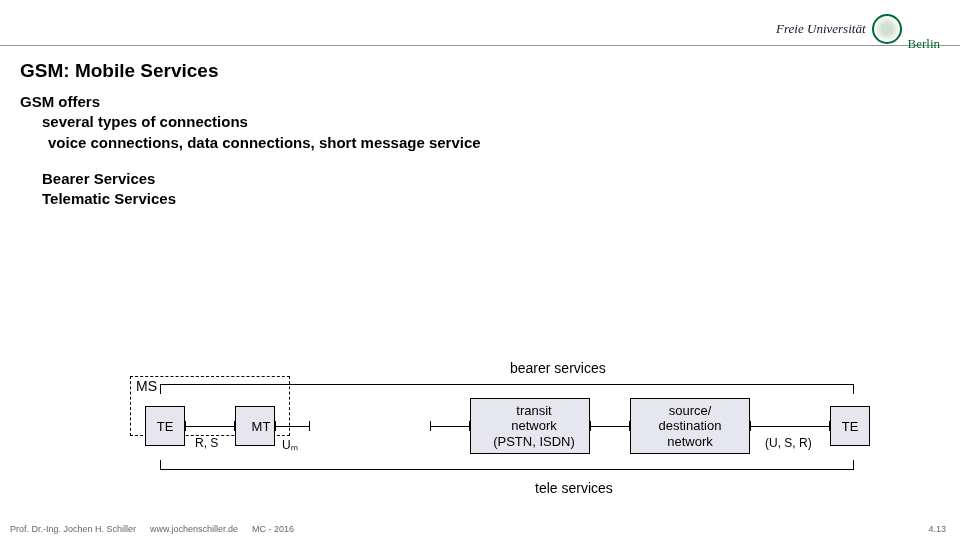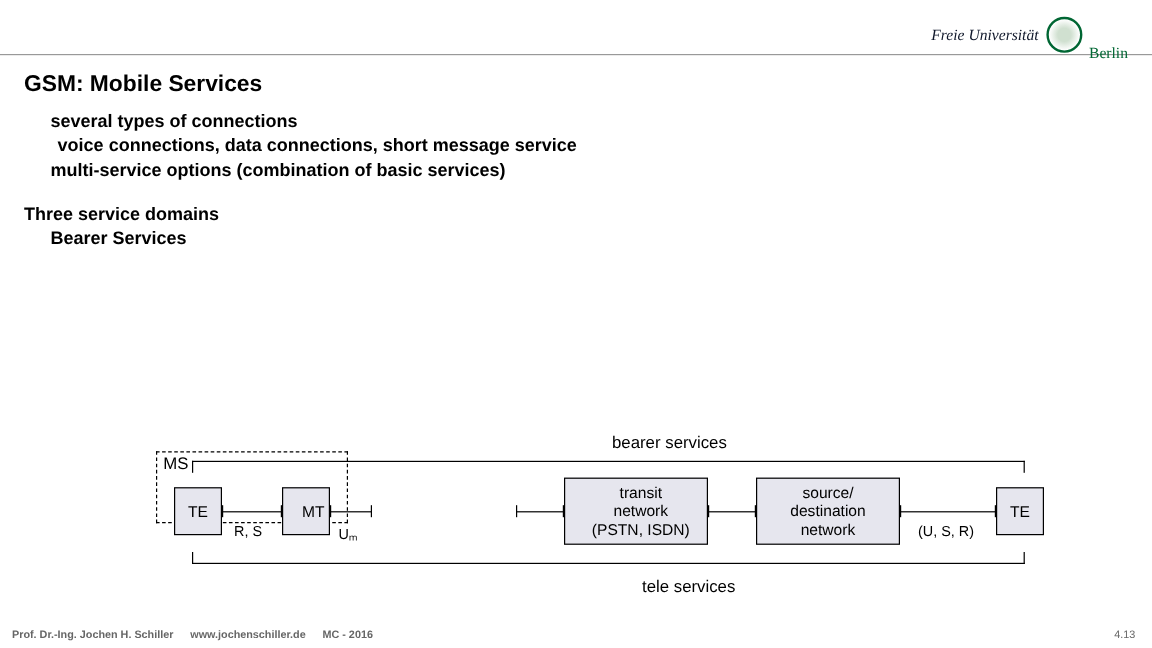--- a/index.html
+++ b/index.html
@@ -175,21 +175,20 @@
     border-top: none;
   }
   .footer {
     position: absolute;
     bottom: 6px;
     left: 10px;
     font-size: 9px;
     color: #666;
     display: flex;
     gap: 14px;
-    font-weight: bold;
   }
   .footer-page {
     position: absolute;
     bottom: 6px;
     right: 14px;
     font-size: 9px;
     color: #666;
   }
 </style>
 </head>
@@ -199,26 +198,26 @@
   <div class="logo-area">
     <span class="fu-text">Freie Universität</span>
     <span class="seal"></span>
     <span class="berlin-text">Berlin</span>
   </div>
 </div>
 
 <div class="title">GSM: Mobile Services</div>
 
 <div class="content">
+  <div>GSM offers</div>
   <div class="indent1">several types of connections</div>
   <div class="indent2">voice connections, data connections, short message service</div>
-  <div class="indent1">multi-service options (combination of basic services)</div>
   <div class="spacer"></div>
-  <div>Three service domains</div>
   <div class="indent1">Bearer Services</div>
+  <div class="indent1">Telematic Services</div>
 </div>
 
 <div class="diagram">
   <div class="bearer-label">bearer services</div>
   <div class="bearer-bracket bracket"></div>
 
   <div class="ms-box"></div>
   <div class="ms-label">MS</div>
 
   <div class="small-box te1">

